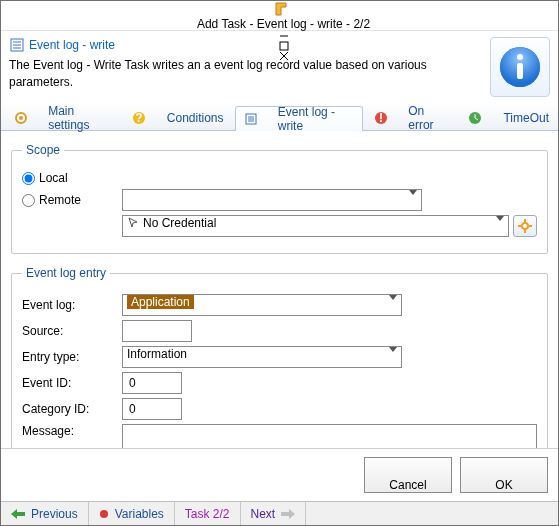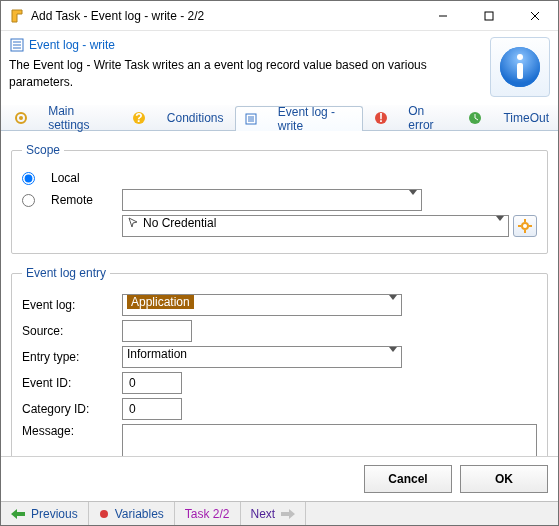--- a/index.html
+++ b/index.html
@@ -1,19 +1,19 @@
 <!DOCTYPE html>
 <html><head>
 <meta charset="utf-8">
 <style>
   * { box-sizing: border-box; font-family: "Segoe UI", Tahoma, sans-serif; font-size: 12px; }
   body { margin: 0; background: #fff; }
   .window { width: 559px; height: 526px; border: 1px solid #707070; background: #fff; display: flex; flex-direction: column; }
 
-  .titlebar { height: 30px; display: flex; align-items: center; padding-left: 8px; background: #fff; border-bottom: 1px solid #e5e5e5; }
+  .titlebar { height: 30px; display: flex; align-items: center; padding-left: 8px; background: #fff; border-bottom: 1px solid #e5e5e5; flex-direction: column; }
   .titlebar .appicon { width: 16px; height: 16px; margin-right: 6px; }
   .titlebar .title { flex: 1; color: #000; }
   .titlebar .winbtn { width: 46px; height: 30px; display: flex; align-items: center; justify-content: center; }
 
   .header { display: flex; padding: 6px 8px 8px 8px; }
   .header-left { flex: 1; }
   .header-title { display: flex; align-items: center; color: #0a64c8; font-size: 13px; margin-bottom: 4px; }
   .header-title .hicon { margin-right: 4px; }
   .header-desc { color: #000; line-height: 1.4; max-width: 420px; }
   .header-icon { width: 60px; height: 60px; border: 1px solid #c5d6e8; border-radius: 4px; background: linear-gradient(#fdfeff,#eaf2fb); display: flex; align-items: center; justify-content: center; }
@@ -24,37 +24,37 @@
   .tab span.lbl { color: #1a4f9c; }
   .tab .ticon { width: 16px; height: 16px; display:flex; align-items:center; justify-content:center; }
 
   .content { flex: 1; padding: 8px 10px; overflow: hidden; }
 
   fieldset { border: 1px solid #c8c8c8; border-radius: 2px; margin: 4px 0 12px 0; padding: 10px 10px 12px 10px; }
   legend { padding: 0 4px; color: #1a4f9c; }
 
   .row { display: flex; align-items: center; margin: 4px 0; }
   .label { width: 100px; color: #000; }
-  .radio { display: inline-flex; align-items: center; gap: 12px; }
+  .radio { display: inline-flex; align-items: center; gap: 0; }
   input[type=radio] { margin: 0 4px 0 0; }
 
   .combo { position: relative; flex: 1; }
   .combo-box { height: 22px; border: 1px solid #8a8a8a; background: #fff; display: flex; align-items: flex-start; padding: 0 4px; width: 100%; }
   .combo-box .arrow { margin-left: auto; padding-left: 6px; }
   .combo-selected { background: #a16207; color: #fff; padding: 0 4px; }
 
   .textbox { height: 22px; border: 1px solid #8a8a8a; background: #fff; padding: 0 4px; display: flex; align-items: center; }
   .textbox input { border: none; outline: none; width: 100%; height: 100%; font-size: 12px; }
 
   .iconbtn { width: 24px; height: 22px; border: 1px solid #9aaac0; border-radius: 3px; background: linear-gradient(#fdfdfe,#e6edf6); display:flex; align-items:center; justify-content:center; margin-left: 4px; }
 
   .msgbox { border: 1px solid #8a8a8a; height: 40px; flex: 1; background: #fff; }
 
   .footer-btns { display: flex; justify-content: flex-end; padding: 8px 10px 0 10px; gap: 8px; border-top: 1px solid #d0d0d0; }
-  .btn { min-width: 88px; height: 28px; border: 1px solid #8a8a8a; background: linear-gradient(#fdfdfd,#ececec); display:flex; align-items:center; justify-content:center;font-weight:bold; }
+  .btn { min-width: 88px; height: 36px; border: 1px solid #8a8a8a; background: linear-gradient(#fdfdfd,#ececec); display:flex; align-items:flex-end; justify-content:center; }
 
   .statusbar { height: 24px; border-top: 1px solid #c0c0c0; background: #f0f0f0; display: flex; align-items: stretch; margin-top: 8px; }
   .status-seg { display:flex; align-items:center; padding: 0 10px; border-right: 1px solid #c8c8c8; gap: 6px; color:#1a4f9c; }
   .status-seg.muted { color:#4c1d95; }
   .status-seg.plain { color:#a21caf; }
 
   svg { display:block; }
 </style>
 </head>
 <body>

